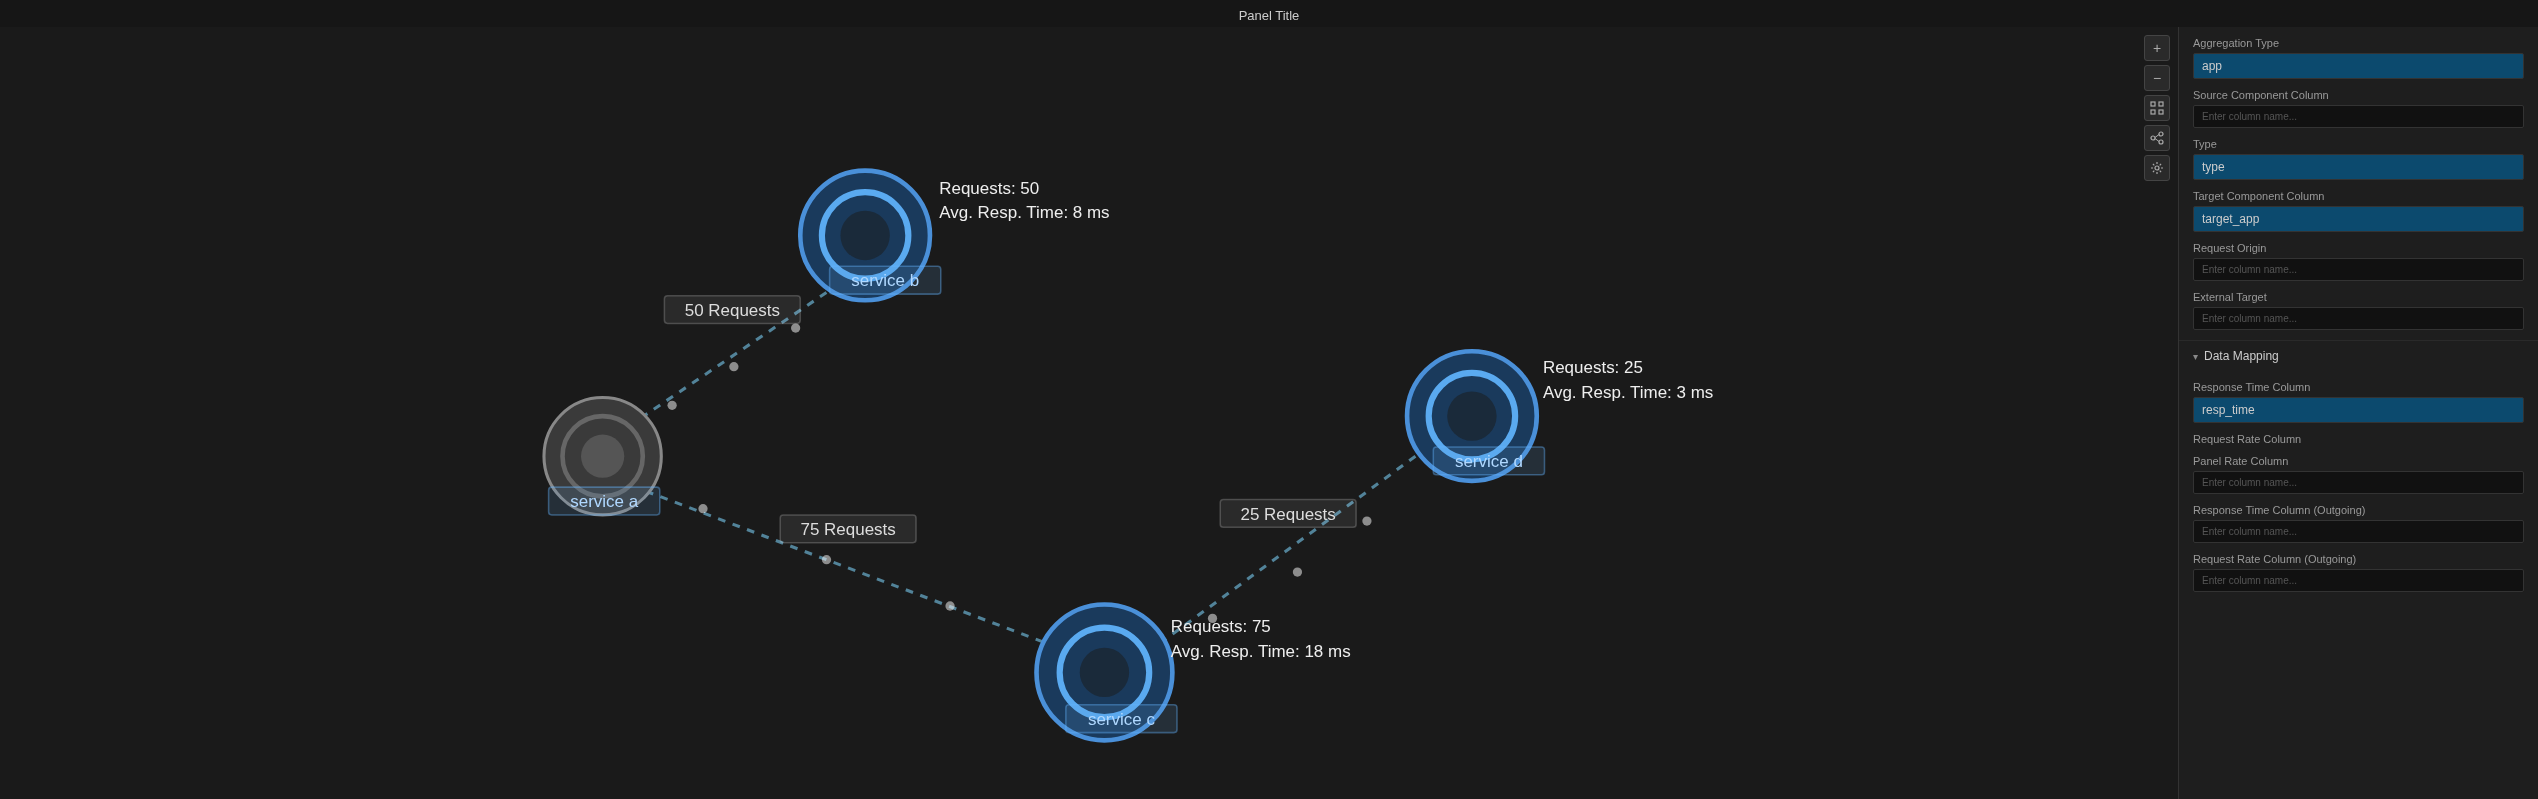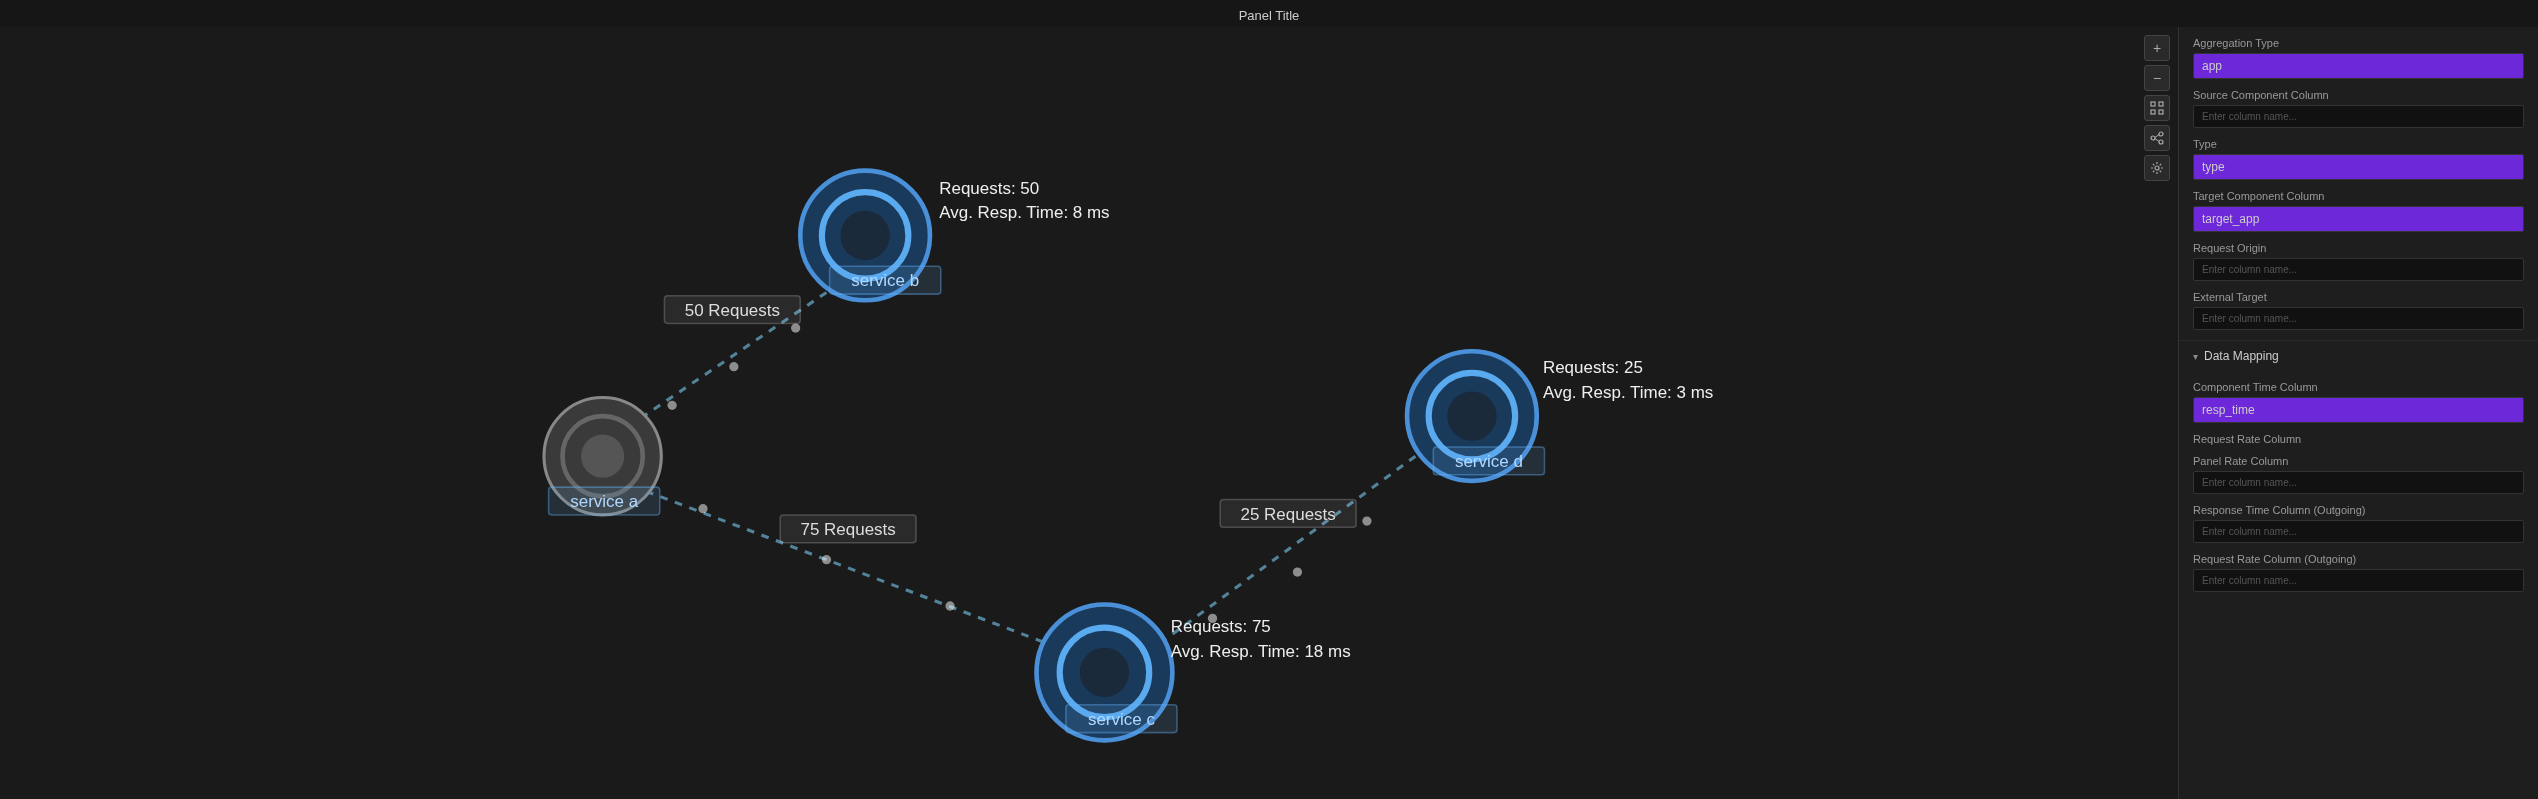--- a/index.html
+++ b/index.html
@@ -91,21 +91,21 @@
     }
 
     .config-label {
       color: #999;
       font-size: 11px;
       margin-bottom: 4px;
       display: block;
     }
 
     .config-value {
-      background: #6d28d9;
+      background: #0c4a6e;
       border: 1px solid #333;
       border-radius: 2px;
       color: #ccc;
       font-size: 12px;
       padding: 5px 8px;
       width: 100%;
       display: block;
     }
 
     .config-input {
@@ -280,21 +280,21 @@
     </div>
 
     <div class="section-divider">
       <span class="chevron-icon">▾</span>
       <span>Data Mapping</span>
     </div>
 
     <div class="config-section">
 
       <div class="config-field">
-        <span class="config-label">Component Time Column</span>
+        <span class="config-label">Response Time Column</span>
         <span class="config-value">resp_time</span>
       </div>
 
       <div class="config-field">
         <span class="config-label">Request Rate Column</span>
       </div>
 
       <div class="config-field">
         <span class="config-label">Panel Rate Column</span>
         <input class="config-input" type="text" placeholder="Enter column name..." style="">

